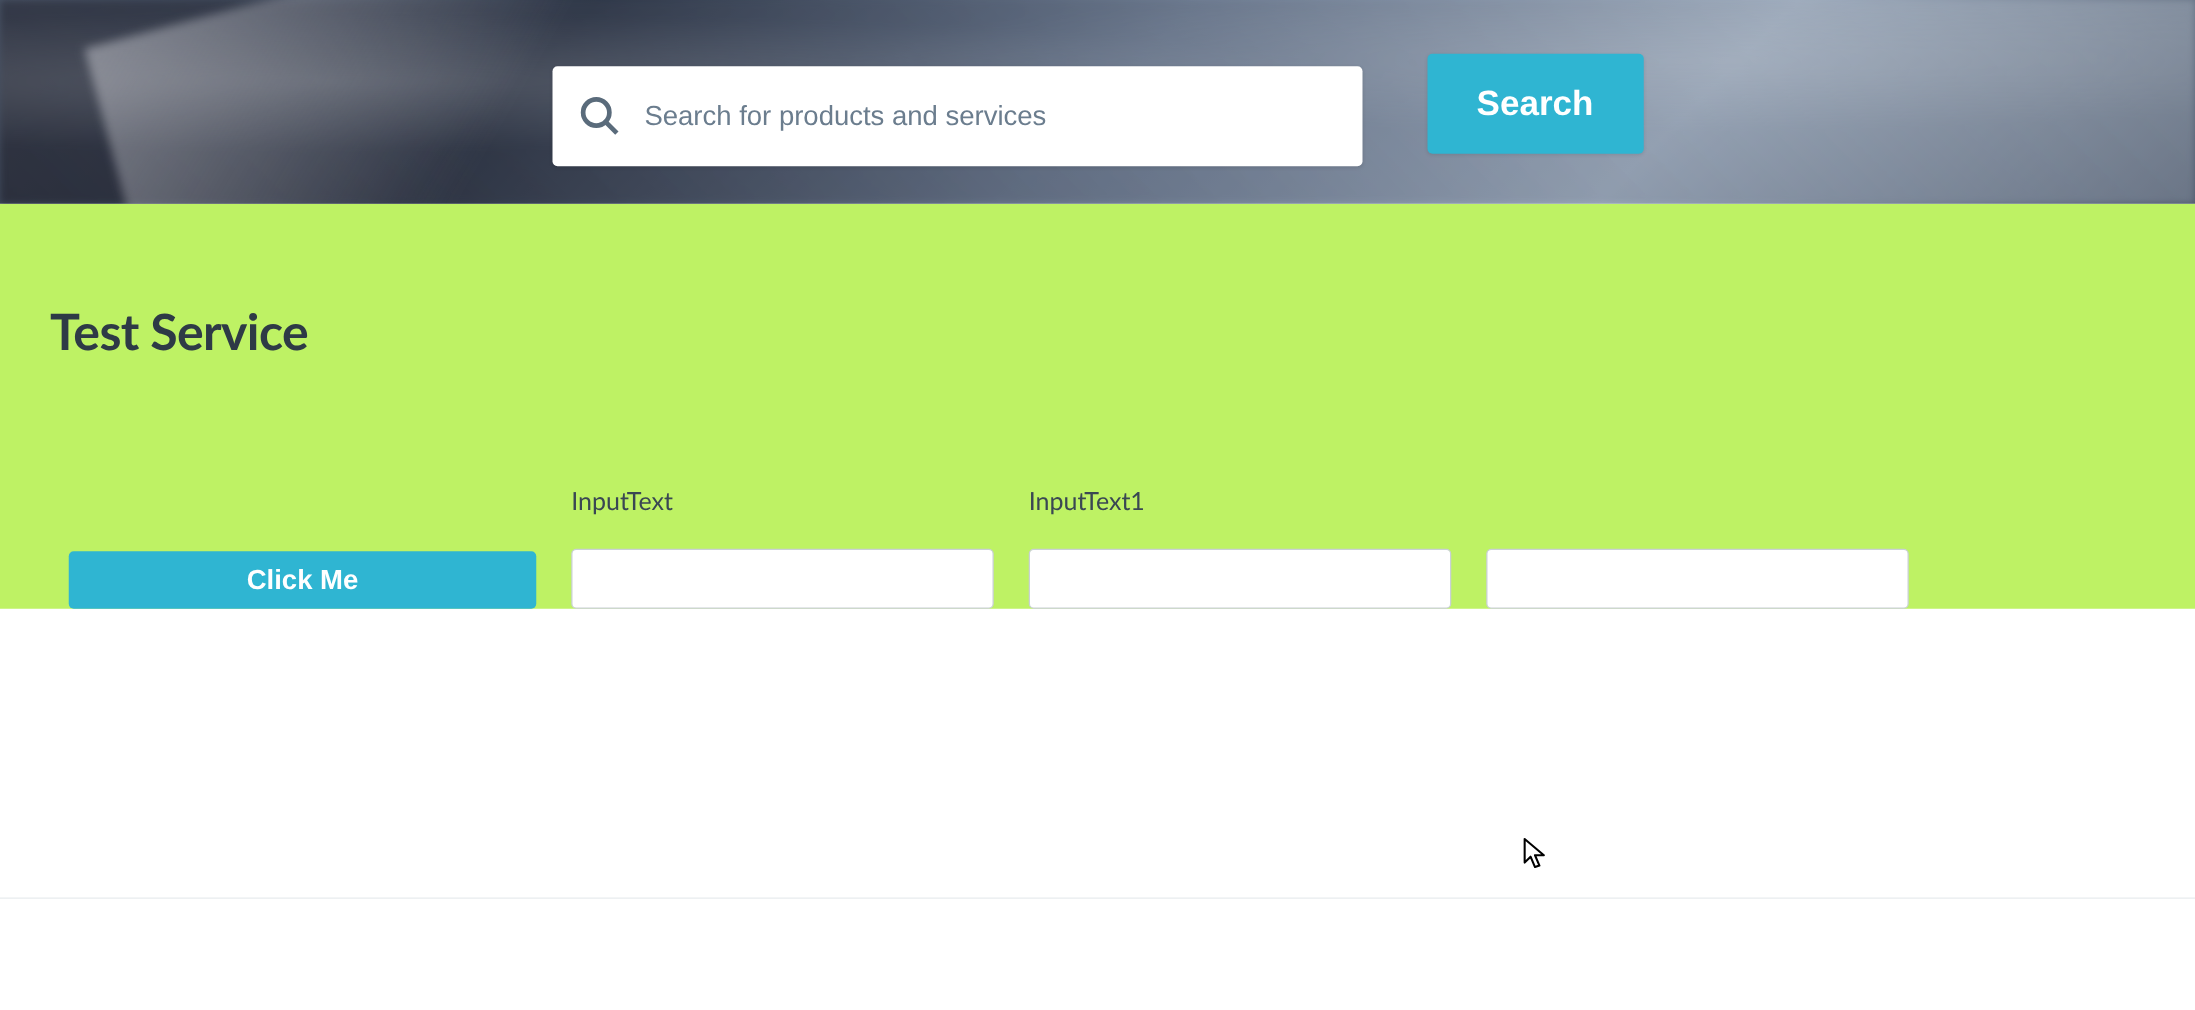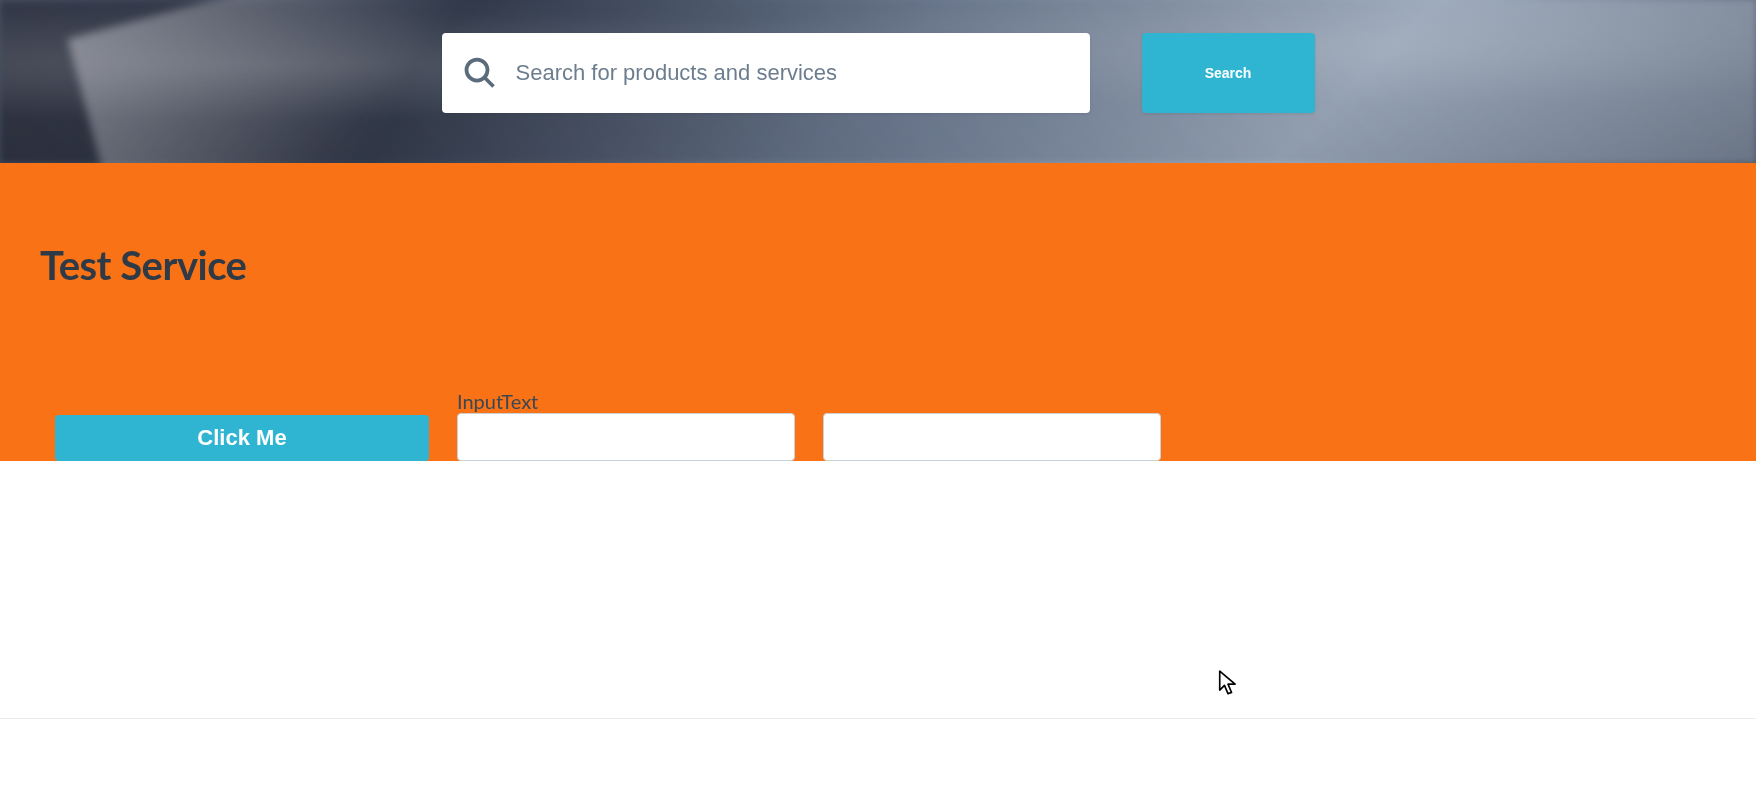--- a/index.html
+++ b/index.html
@@ -56,20 +56,21 @@
     }
     .search-box {
       display: flex;
       align-items: center;
       background: #ffffff;
       border-radius: 4px;
       width: 648px;
       height: 80px;
       padding: 0 20px;
       box-shadow: 0 1px 3px rgba(0,0,0,0.1);
+      margin-top: 20px;
     }
     .search-icon-wrap {
       display: flex;
       align-items: center;
       justify-content: center;
       color: #5a6b7b;
       margin-right: 18px;
     }
     .search-icon-wrap svg {
       width: 36px;
@@ -84,31 +85,31 @@
       background: transparent;
     }
     .search-input::placeholder {
       color: #6b7d8e;
     }
     .search-button {
       background: #2fb5d2;
       color: #ffffff;
       border: none;
       border-radius: 4px;
-      font-size: 14px;
+      font-size: 28px;
       font-weight: 600;
       height: 80px;
       width: 173px;
       cursor: pointer;
       box-shadow: 0 1px 3px rgba(0,0,0,0.1);
       margin-left: 32px;
     }
     .main-content {
       padding: 78px 20px 0 40px;
-      background: #f97316;
+      background: #bef264;
     }
     .page-title {
       font-size: 40px;
       font-weight: 700;
       color: #2e3a46;
       letter-spacing: -0.5px;
       margin-bottom: 100px;
     }
     .form-row {
       display: flex;
@@ -128,20 +129,21 @@
       cursor: pointer;
     }
     .form-field {
       display: flex;
       flex-direction: column;
       width: 338px;
     }
     .form-label {
       font-size: 20px;
       color: #3a4753;
+      margin-bottom: 26px;
     }
     .form-input {
       border: 1px solid #c9d0d6;
       border-radius: 4px;
       height: 48px;
       padding: 0 12px;
       font-size: 18px;
       outline: none;
       background: #ffffff;
     }
@@ -187,20 +189,24 @@
   <h1 class="page-title">Test Service</h1>
 
   <div class="form-row">
     <button class="form-button">Click Me</button>
 
     <div class="form-field">
       <label class="form-label">InputText</label>
       <input type="text" class="form-input" value="" style="">
     </div>
 
+    <div class="form-field">
+      <label class="form-label">InputText1</label>
+      <input type="text" class="form-input" value="" style="">
+    </div>
 
     <div class="form-field">
       <input type="text" class="form-input" value="" style="">
     </div>
   </div>
 </div>
 
 <div class="page-divider"></div>
 
 <div class="cursor-decoration">

